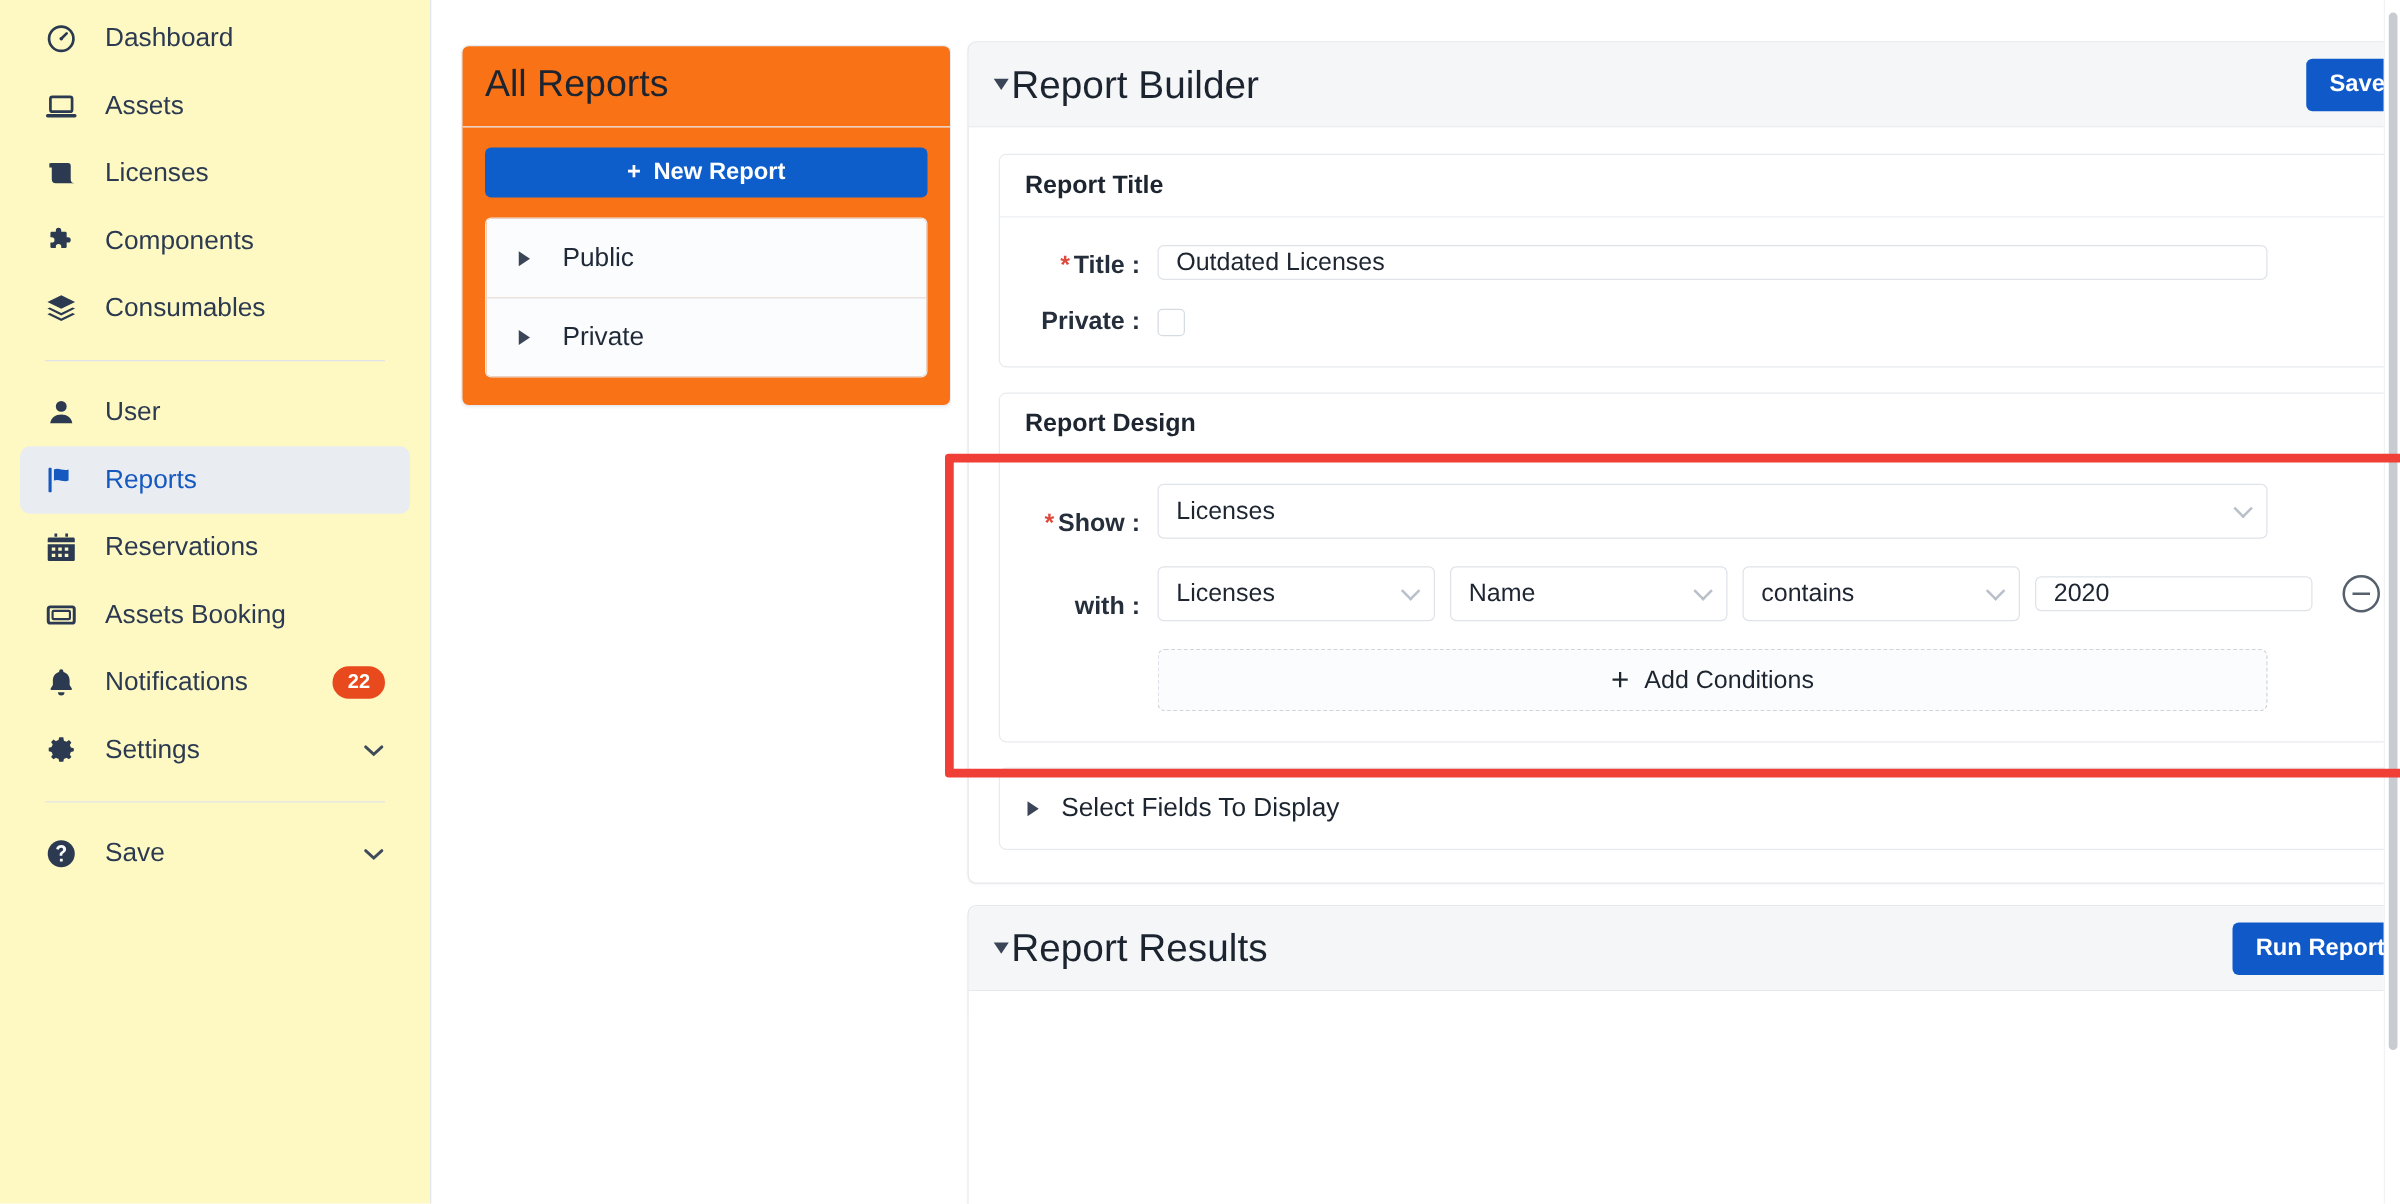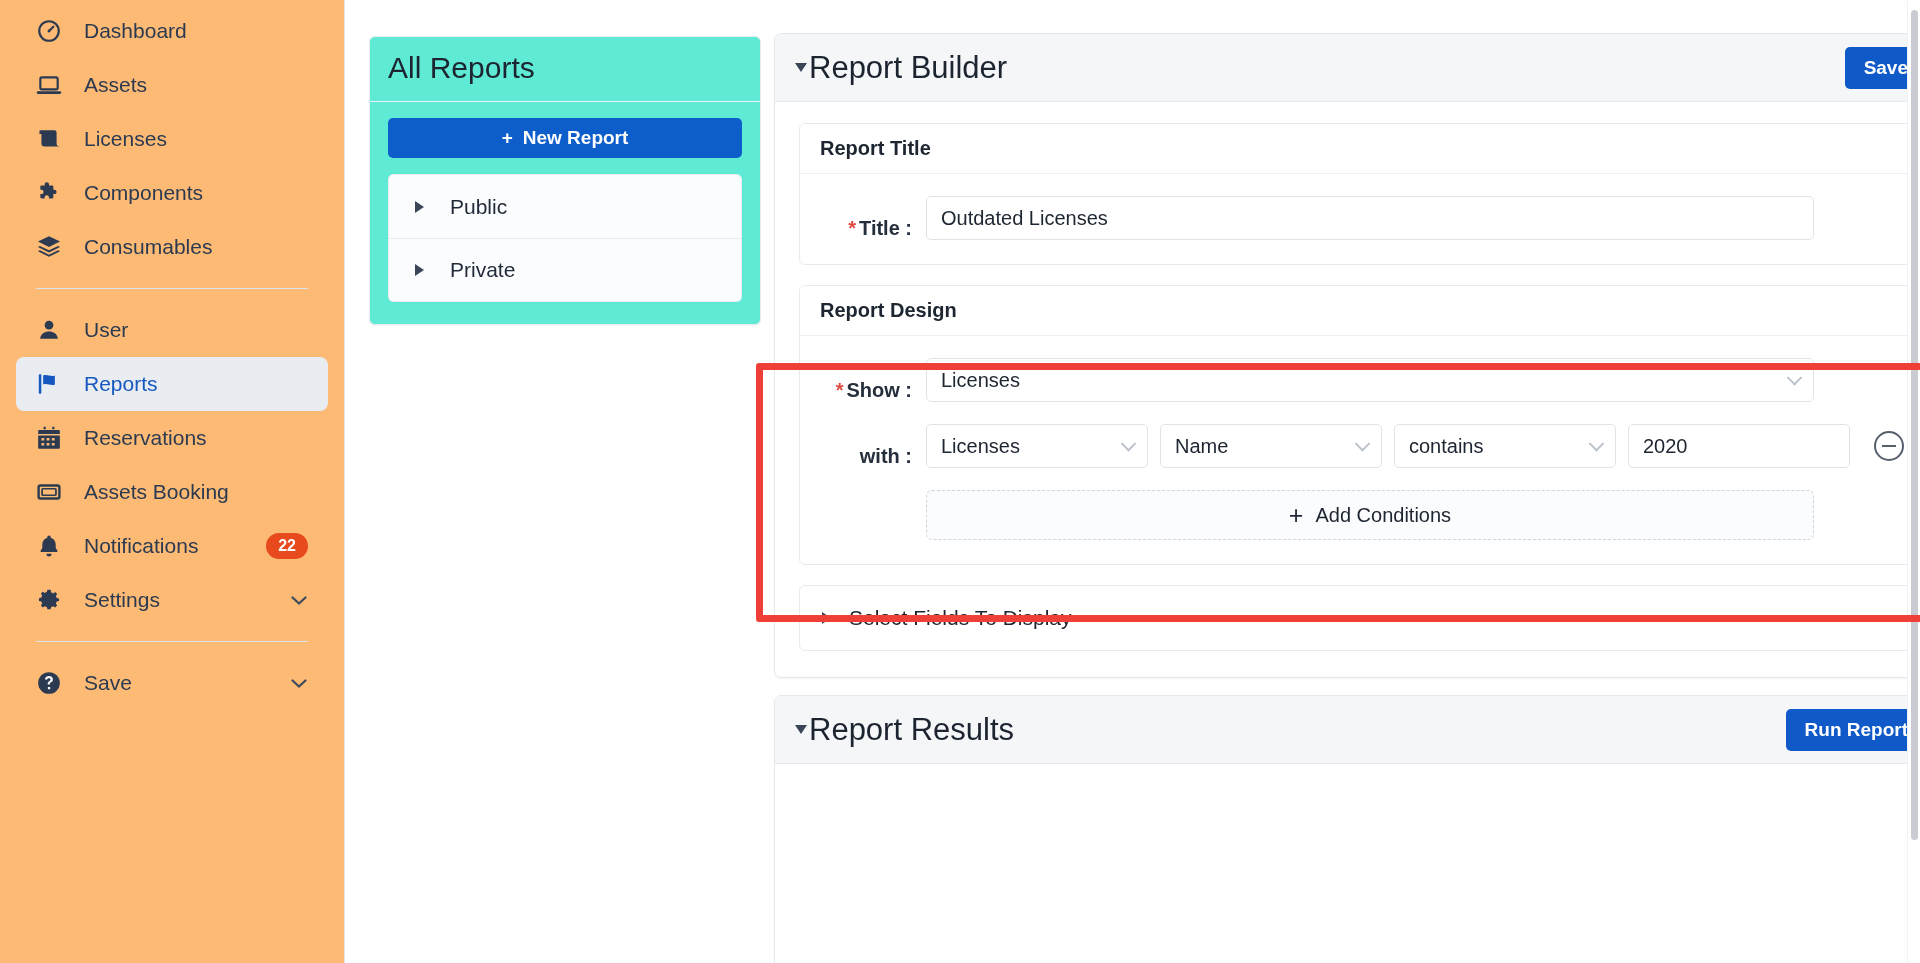--- a/index.html
+++ b/index.html
@@ -11,21 +11,21 @@
     font-family: "Liberation Sans", sans-serif;
     color: #1f2d3d;
   }
 
   #app { position: relative; width: 1920px; height: 963px; display: flex; background:#ffffff; }
 
   
   .sidebar {
     width: 345px;
     height: 963px;
-    background: #fdba74;
+    background: #fef9c3;
     border-right: 1px solid #e3e7ec;
     padding-top: 4px;
     flex: 0 0 345px;
     position: relative;
   }
   .nav-item {
     display: flex;
     align-items: center;
     height: 54px;
     margin: 0 16px;
@@ -71,21 +71,21 @@
   }
 
   
   .mid-col {
     flex: 0 0 405px;
     padding: 36px 0 0 24px;
     background: #ffffff;
   }
   .reports-card {
     width: 392px;
-    background: #5eead4;
+    background: #f97316;
     border: 1px solid #e8ebef;
     border-radius: 6px;
     box-shadow: 0 1px 2px rgba(16,24,40,.05);
     overflow: hidden;
   }
   .reports-card-head {
     padding: 14px 18px 16px;
     border-bottom: 1px solid #eceff3;
     font-size: 30px;
     color: #1c2430;
@@ -201,21 +201,21 @@
     text-align: right;
     font-size: 20px;
     font-weight: bold;
     color: #252e3b;
     margin-right: 14px;
     white-space: nowrap;
     flex: 0 0 92px;
   }
   .req { color: #e0483d; margin-right: 3px; }
   .input {
-    height: 44px;
+    height: 28px;
     border: 1px solid #dfe3e8;
     border-radius: 5px;
     background: #ffffff;
     font-size: 20px;
     color: #1d2531;
     padding: 0 14px;
     display: flex;
     align-items: center;
     font-family: "Liberation Sans", sans-serif;
     width: 100%;
@@ -505,20 +505,24 @@
       <div class="panel-body">
 
         <div class="subcard" style="margin-bottom:20px">
           <div class="subcard-head">Report Title</div>
           <div class="subcard-body">
             <div class="field-row">
               <div class="field-label">
                 <span class="req">*</span><span>Title :</span>
               </div>
               <div class="input input-wide">Outdated Licenses</div>
+            </div>
+            <div class="field-row">
+              <div class="field-label">Private :</div>
+              <div class="checkbox"></div>
             </div>
           </div>
         </div>
 
         <div class="subcard">
           <div class="subcard-head">Report Design</div>
           <div class="subcard-body">
 
             <div class="field-row">
               <div class="field-label">

